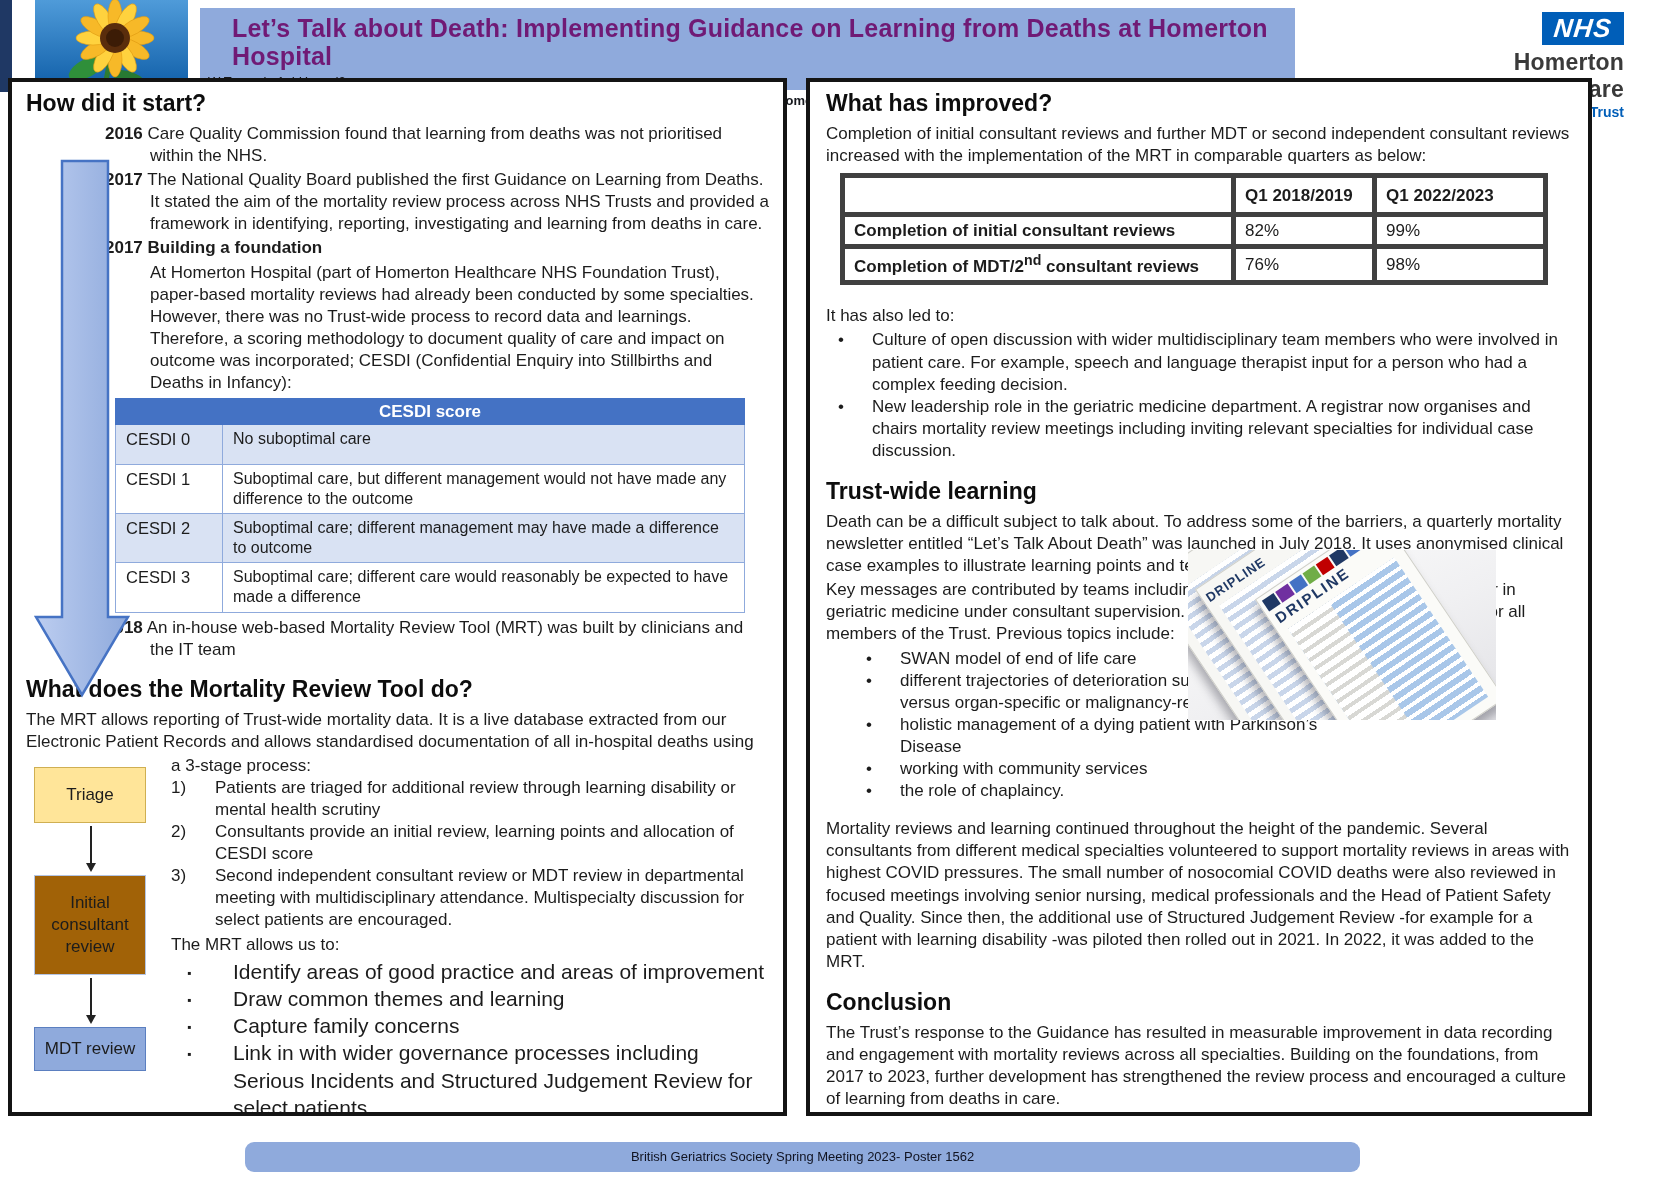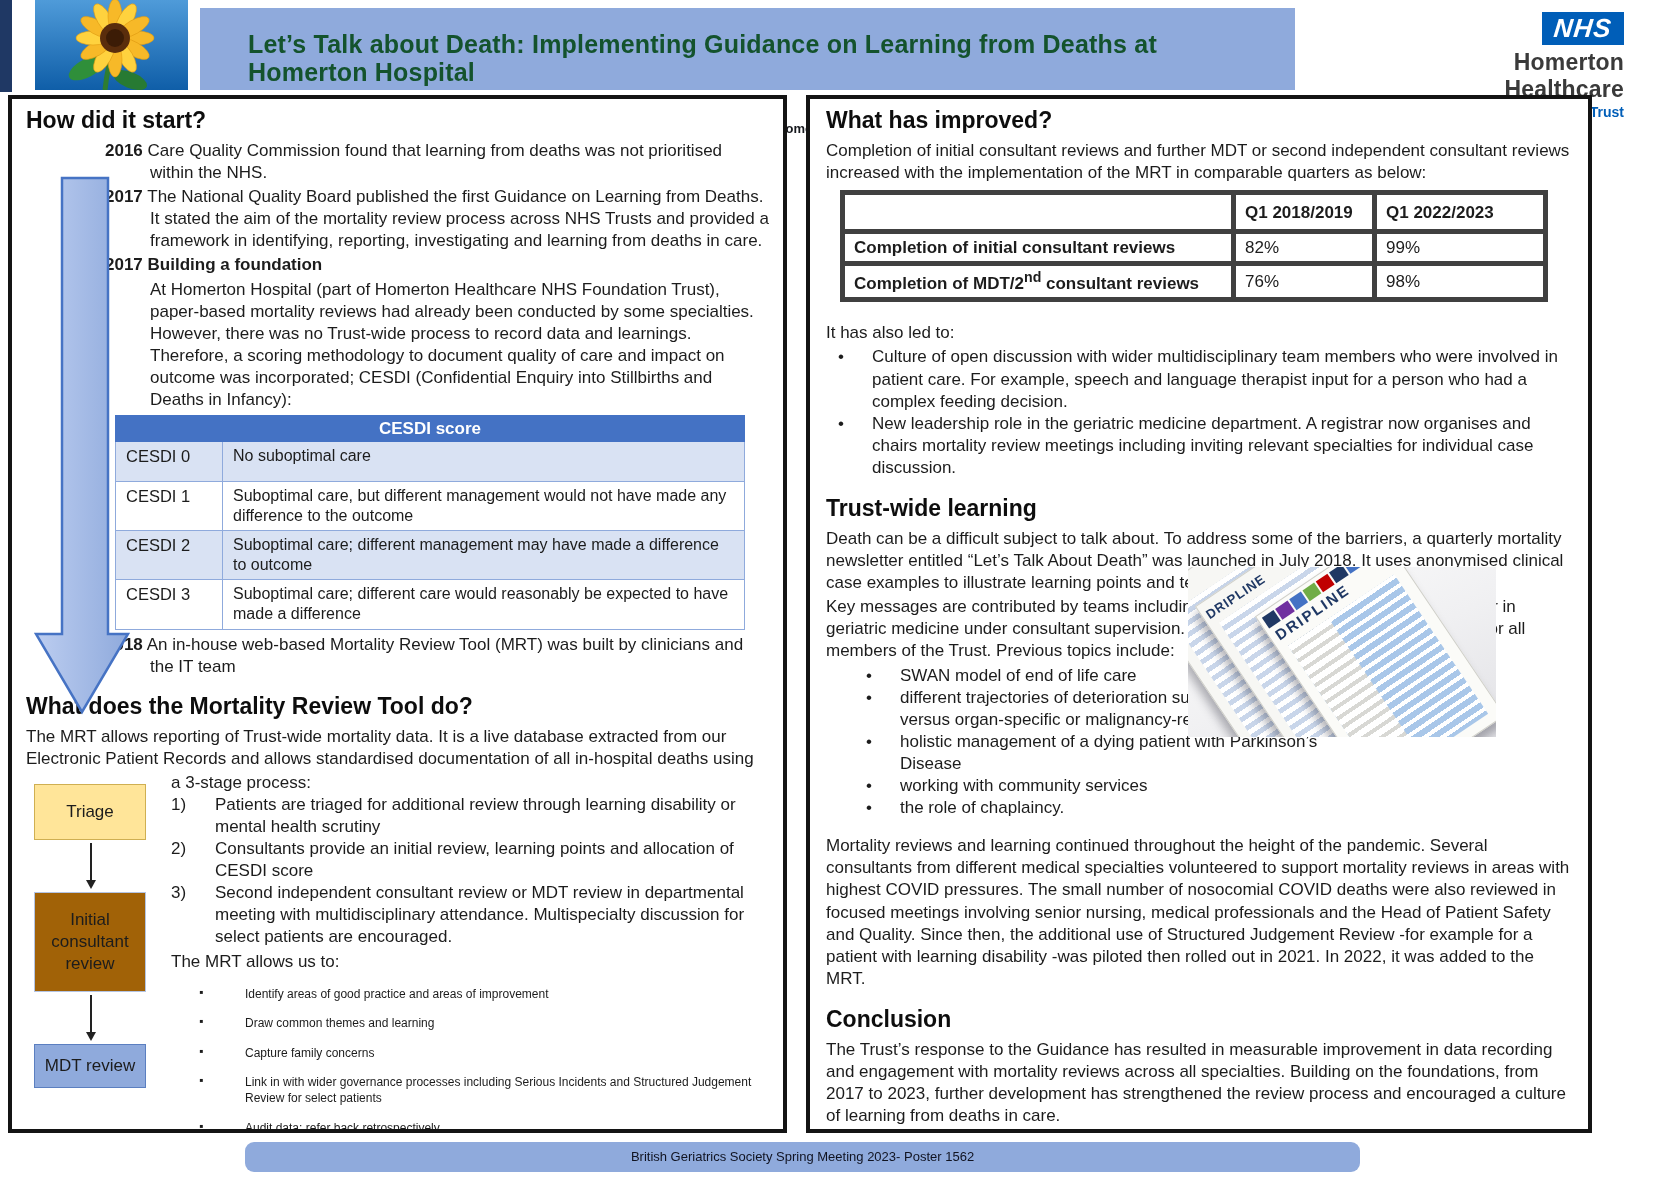--- a/index.html
+++ b/index.html
@@ -4,31 +4,31 @@
 <style>
   html,body{margin:0;padding:0;background:#fff;}
   .page{position:relative;width:1677px;height:1185px;background:#ffffff;
         font-family:"Liberation Sans",sans-serif;color:#1c1c1c;overflow:hidden;}
 
   
   .navy-strip{position:absolute;left:0;top:0;width:12px;height:92px;background:#1f3864;}
   .sunflower{position:absolute;left:35px;top:0;width:153px;height:90px;}
   .header-bar{position:absolute;left:200px;top:8px;width:1095px;height:82px;background:#8faadc;
               box-sizing:border-box;padding:7px 10px 0 8px;}
-  h1{margin:16px;padding-left:24px;font-size:25px;font-weight:bold;color:#14532d;letter-spacing:.2px;line-height:1.1;}
+  h1{margin:0;padding-left:24px;font-size:25px;font-weight:bold;color:#701a75;letter-spacing:.2px;line-height:1.1;}
   .authors{font-size:13px;margin-top:4px;color:#16181d;}
   .affils{font-size:13px;margin-top:4px;color:#16181d;font-weight:bold;}
   .nhs-wrap{position:absolute;left:1392px;top:12px;width:232px;text-align:right;}
   .nhs-box{display:inline-block;width:82px;height:33px;background:#005eb8;text-align:center;line-height:32px;}
   .nhs-txt{color:#fff;font-weight:bold;font-style:italic;font-size:26px;letter-spacing:1px;display:inline-block;transform:skewX(-6deg);}
   .nhs-org{font-size:23px;font-weight:bold;color:#3a3a3a;margin-top:4px;letter-spacing:.2px;}
   .nhs-sub{font-size:14px;font-weight:bold;color:#005eb8;margin-top:1px;}
 
   
-  .panel{position:absolute;top:95px;height:1038px;border:4px solid #141414;background:#fff;
+  .panel{position:absolute;top:78px;height:1038px;border:4px solid #141414;background:#fff;
          box-sizing:border-box;padding:6px 14px;overflow:hidden;}
   .left-panel{left:8px;width:779px;}
   .right-panel{left:806px;width:786px;padding:6px 16px;}
   h2{margin:2px 0 6px;font-size:23px;color:#0d0d0d;}
   .body{font-size:17px;line-height:1.3;margin:0 0 2px;}
   .mt6{margin-top:6px;}.mt14{margin-top:14px;}.mt16{margin-top:16px;}.mt20{margin-top:20px;}
 
   
   .timeline{position:relative;}
   .tl-arrow{position:absolute;left:8px;top:36px;}
@@ -52,21 +52,21 @@
   .flow-arrow{height:52px;position:relative;width:112px;margin-left:8px;}
   .flow-arrow::before{content:"";position:absolute;left:50%;top:3px;width:2px;height:38px;background:#222;}
   .flow-arrow::after{content:"";position:absolute;left:calc(50% - 4px);top:40px;
             border-left:5px solid transparent;border-right:5px solid transparent;border-top:9px solid #222;}
   .stage-col{flex:1;}
   .stage-label{font-size:17px;line-height:1.3;margin:0;}
   .stage{font-size:17px;line-height:1.3;margin:0;padding-left:44px;text-indent:-44px;}
   .stage .num{display:inline-block;width:44px;text-indent:0;}
   .allows-label{font-size:17px;line-height:1.3;margin:2px 0 0;}
   ul.sq{list-style:none;margin:2px 0 0;padding:0 0 0 16px;}
-  ul.sq li{font-size:12px;line-height:1.3;padding-left:46px;text-indent:-46px;margin:12px;}
+  ul.sq li{font-size:21px;line-height:1.3;padding-left:46px;text-indent:-46px;margin:0;}
   ul.sq li::before{content:"▪";display:inline-block;width:46px;text-indent:0;font-size:12px;vertical-align:2px;}
 
   
   table.improve{border-collapse:collapse;margin:6px 0 0 14px;font-size:17px;line-height:1.25;}
   .improve th,.improve td{border:5px solid #404040;padding:3px 9px;text-align:left;vertical-align:middle;}
   .improve th{font-weight:bold;border-bottom:2px solid #eda05f;height:28px;}
   .improve .c1{width:368px;}.improve .c2{width:118px;}.improve .c3{width:148px;}
   .improve td.lbl{font-weight:bold;border-radius:7px;}
   ul.dot{list-style:none;margin:2px 0 0;padding:0 0 0 12px;}
   ul.dot li{font-size:17px;line-height:1.3;padding-left:34px;text-indent:-34px;margin:0;}

